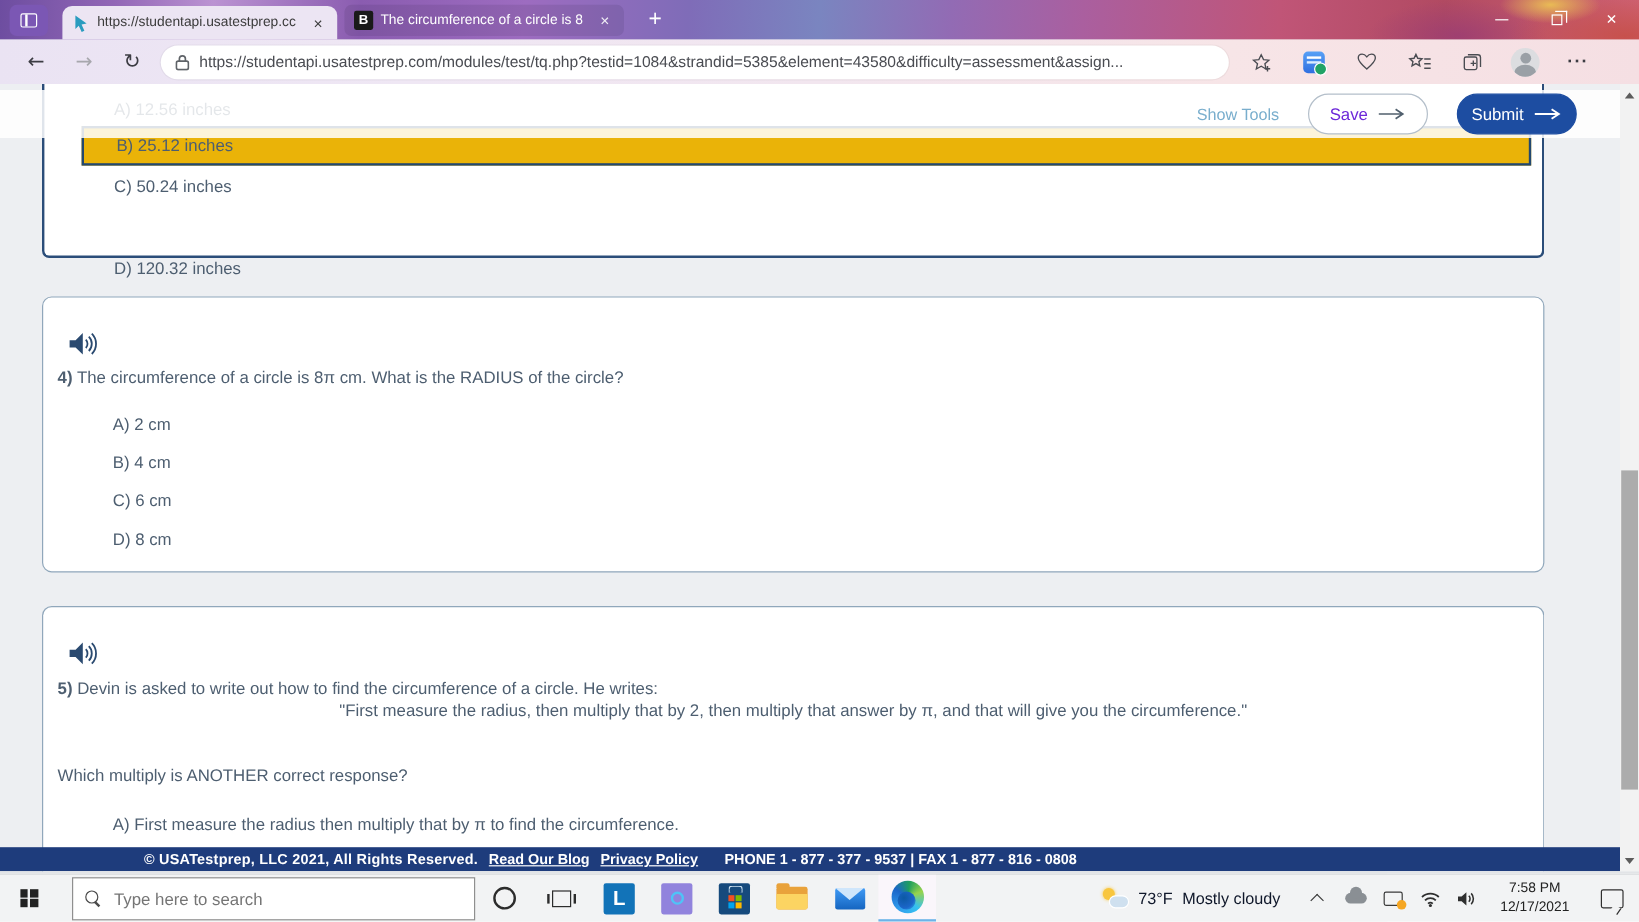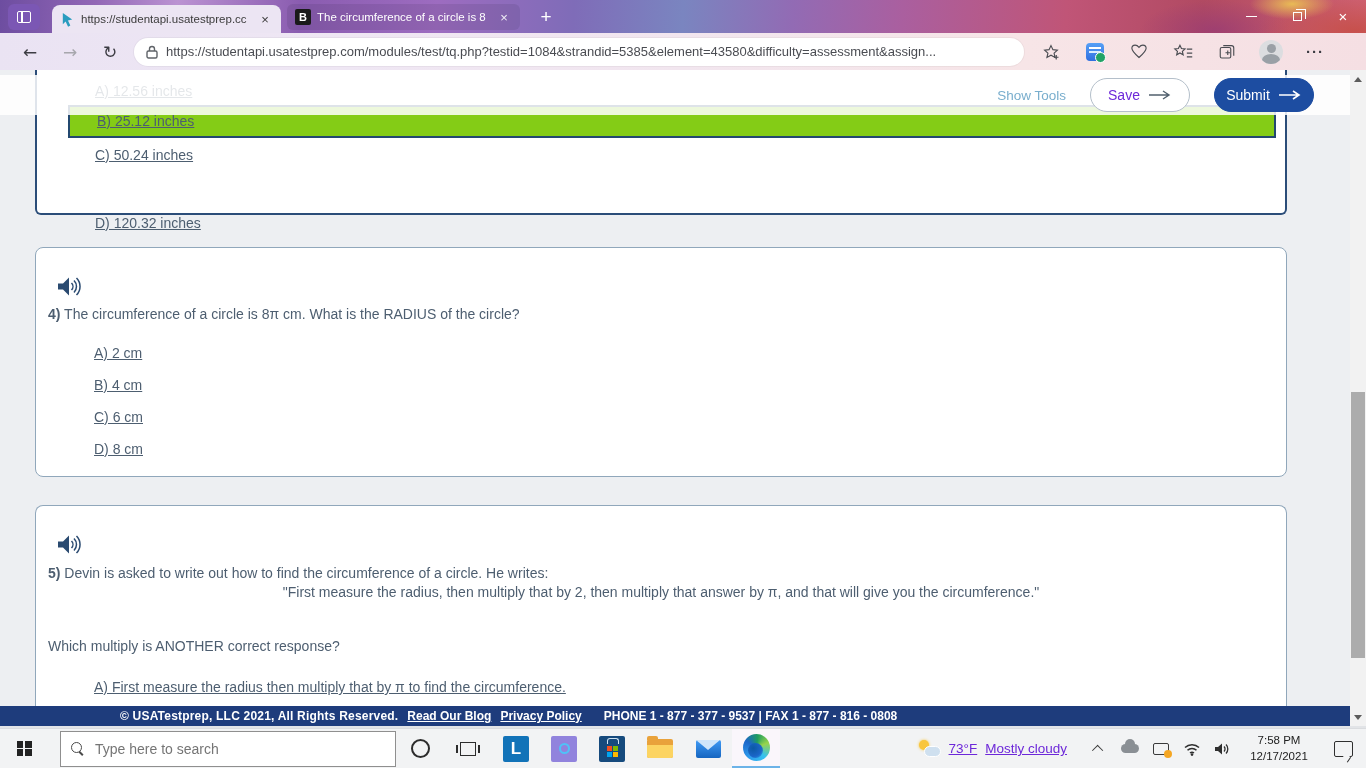--- a/index.html
+++ b/index.html
@@ -54,22 +54,22 @@
   .avatar::after { content:""; position:absolute; left:3px; top:14px; width:18px; height:12px; border-radius:50%; background:#9aa0a6; }
   .dots { font-size:15px; font-weight:bold; color:#3c3c43; letter-spacing:1px; }
 
   
   .page { position:absolute; top:70px; left:0; width:1350px; height:656px; background:#edeff2; overflow:hidden; }
   .card { position:absolute; background:#fff; }
   .card3 { left:35px; top:-20px; width:1252px; height:165px; border:2px solid #2b4d79; border-top:none; border-radius:0 0 6px 6px; z-index:1; }
   .card4 { left:35px; top:177px; width:1252px; height:230px; border:1px solid #90a7bb; border-radius:8px; z-index:1; }
   .card5 { left:35px; top:435px; width:1252px; height:225px; border:1px solid #90a7bb; border-bottom:none; border-radius:8px 8px 0 0; z-index:1; }
   .opt, .qtext { position:absolute; font-size:14px; color:#4d5e70; white-space:nowrap; }
-  .opt { left:58px;text-decoration:underline; }
-  .sel-box { position:absolute; left:31px; top:55px; width:1208px; height:33px; background:#84cc16; border:2px solid #23486f; }
+  .opt { left:58px; }
+  .sel-box { position:absolute; left:31px; top:55px; width:1208px; height:33px; background:#eab308; border:2px solid #23486f; }
   .sel-box .opt { position:static; display:block; line-height:29px; margin-left:27px; }
   .qline { position:absolute; left:12px; font-size:14px; color:#4d5e70; white-space:nowrap; }
   .qline b { font-weight:bold; }
   .quote { position:absolute; left:0; right:0; text-align:center; font-size:14px; color:#4d5e70; }
   .speaker { position:absolute; left:21px; top:28px; }
 
   
   .band { position:absolute; left:0; top:5px; width:1350px; height:40px; background:rgba(255,255,255,0.85); z-index:4;
     display:flex; align-items:center; justify-content:flex-end; padding-right:36px; gap:24px; }
   .show-tools { color:#79aecd; font-size:13.5px; }
@@ -123,21 +123,21 @@
   .icon-folder::after { content:""; position:absolute; left:0; bottom:0; width:26px; height:13px; background:#fcd462; border-radius:0 0 2px 2px; }
   .icon-mail { width:25px; height:18px; background:linear-gradient(#3f9af5,#1565c0); border-radius:2px; position:relative; overflow:hidden; }
   .icon-mail::before { content:""; position:absolute; left:0; top:0; width:0; height:0;
     border-left:12.5px solid transparent; border-right:12.5px solid transparent; border-top:10px solid #cfe6fb; }
   .edge-wrap { background:#faf6fb; border-bottom:3px solid #6cb3e8; }
   .icon-edge { width:27px; height:27px; border-radius:50%;
     background:conic-gradient(from 140deg, #35c1f1, #2f9bec 22%, #1b66c9 45%, #1f9e5e 63%, #98d44c 80%, #35c1f1 100%); position:relative; overflow:hidden; }
   .icon-edge::before { content:""; position:absolute; left:5px; top:9px; width:15px; height:15px; border-radius:50%;
     background:radial-gradient(circle at 35% 35%, #0c59a4, #1b66c9 60%, rgba(27,102,201,0)); }
   .tray { margin-left:auto; display:flex; align-items:center; height:100%; }
-  .tray-weather { display:flex; align-items:center; gap:8px; padding:0 16px; font-size:13.5px; color:#6d28d9;text-decoration:underline; }
+  .tray-weather { display:flex; align-items:center; gap:8px; padding:0 16px; font-size:13.5px; color:#0f172a; }
   .icon-weather { width:23px; height:17px; position:relative; }
   .icon-weather::before { content:""; position:absolute; left:1px; top:0; width:10px; height:10px; background:#f8c63e; border-radius:50%; box-shadow:0 0 3px #f8c63e; }
   .icon-weather::after { content:""; position:absolute; right:0; bottom:0; width:15px; height:9px; background:#cfe0ef; border:1px solid #fff; border-radius:6px; }
   .tray-btn { width:31px; display:flex; justify-content:center; align-items:center; height:100%; }
   .chev-up { width:8px; height:8px; border-left:1.6px solid #3a3a3a; border-top:1.6px solid #3a3a3a; transform:rotate(45deg) translateY(2px); }
   .icon-cloud { width:18px; height:9px; background:#8a8f94; border-radius:9px; position:relative; }
   .icon-cloud::before { content:""; position:absolute; left:4px; top:-5px; width:10px; height:10px; border-radius:50%; background:#8a8f94; }
   .icon-screen { width:16px; height:12px; border:1.6px solid #3a3a3a; border-radius:2px; position:relative; }
   .icon-screen::after { content:""; position:absolute; right:-4px; bottom:-4px; width:8px; height:8px; border-radius:50%; background:#f5a623; }
   .tray-clock { width:82px; text-align:center; font-size:11.5px; line-height:1.35; color:#222; }

